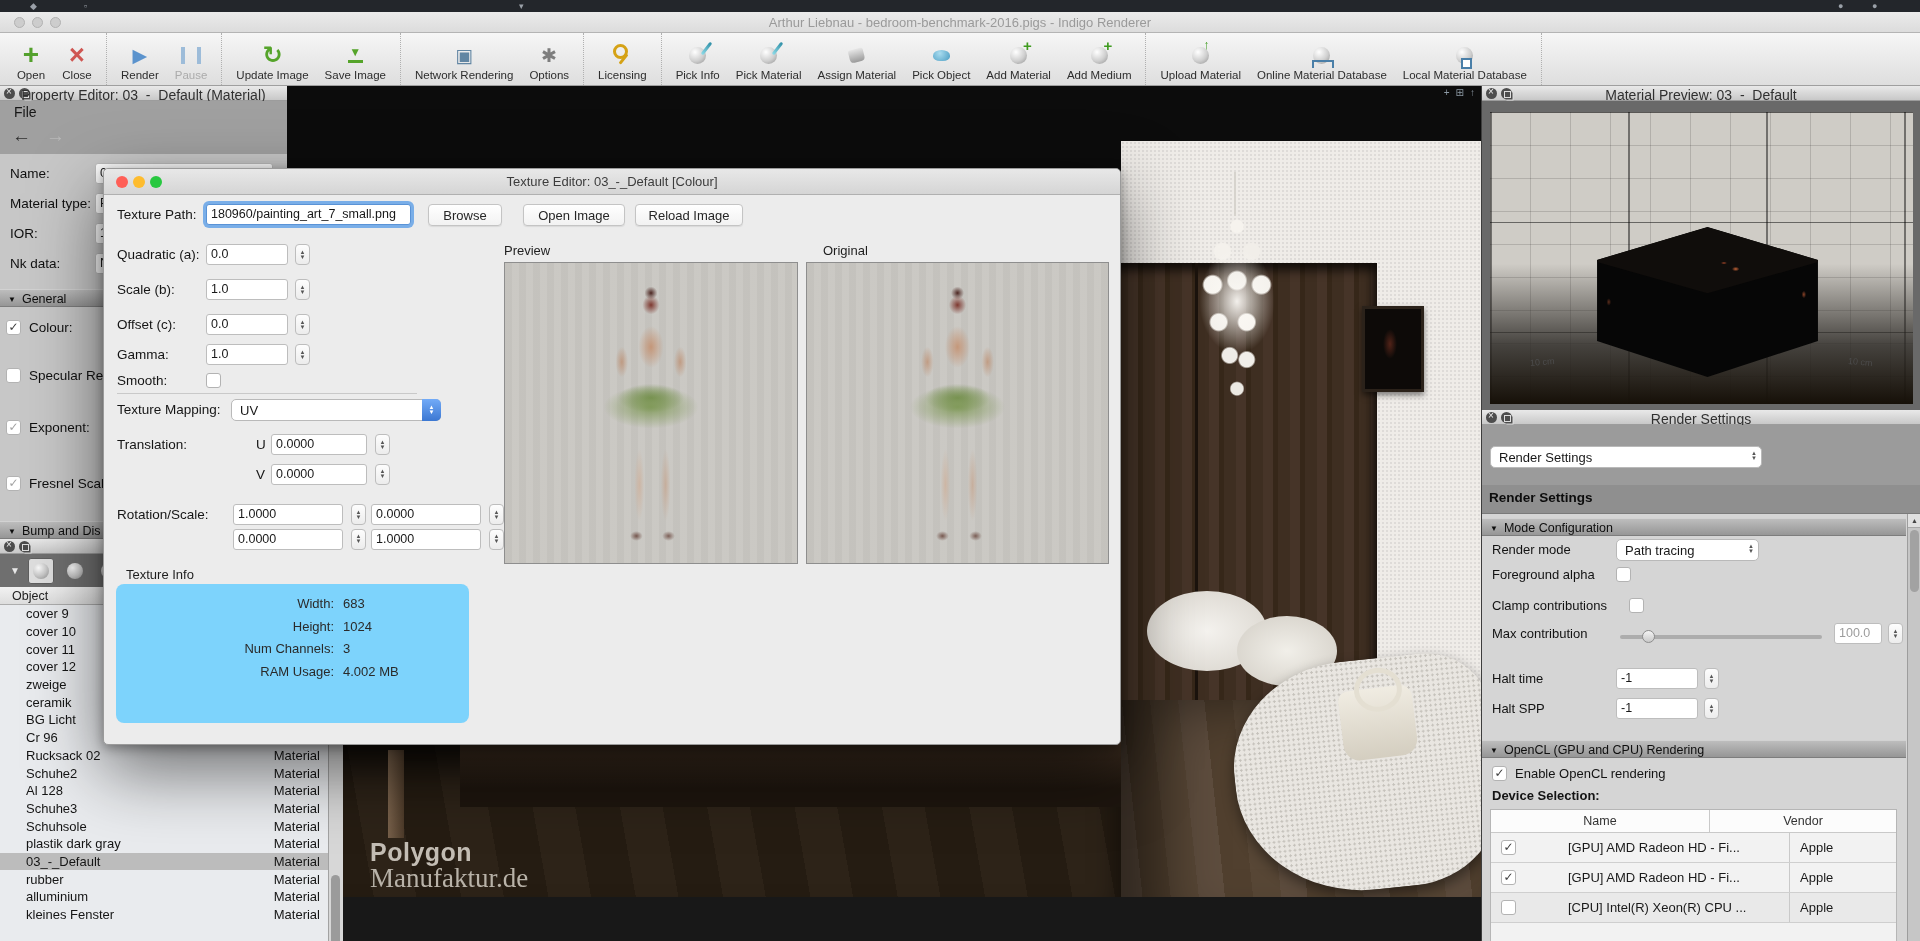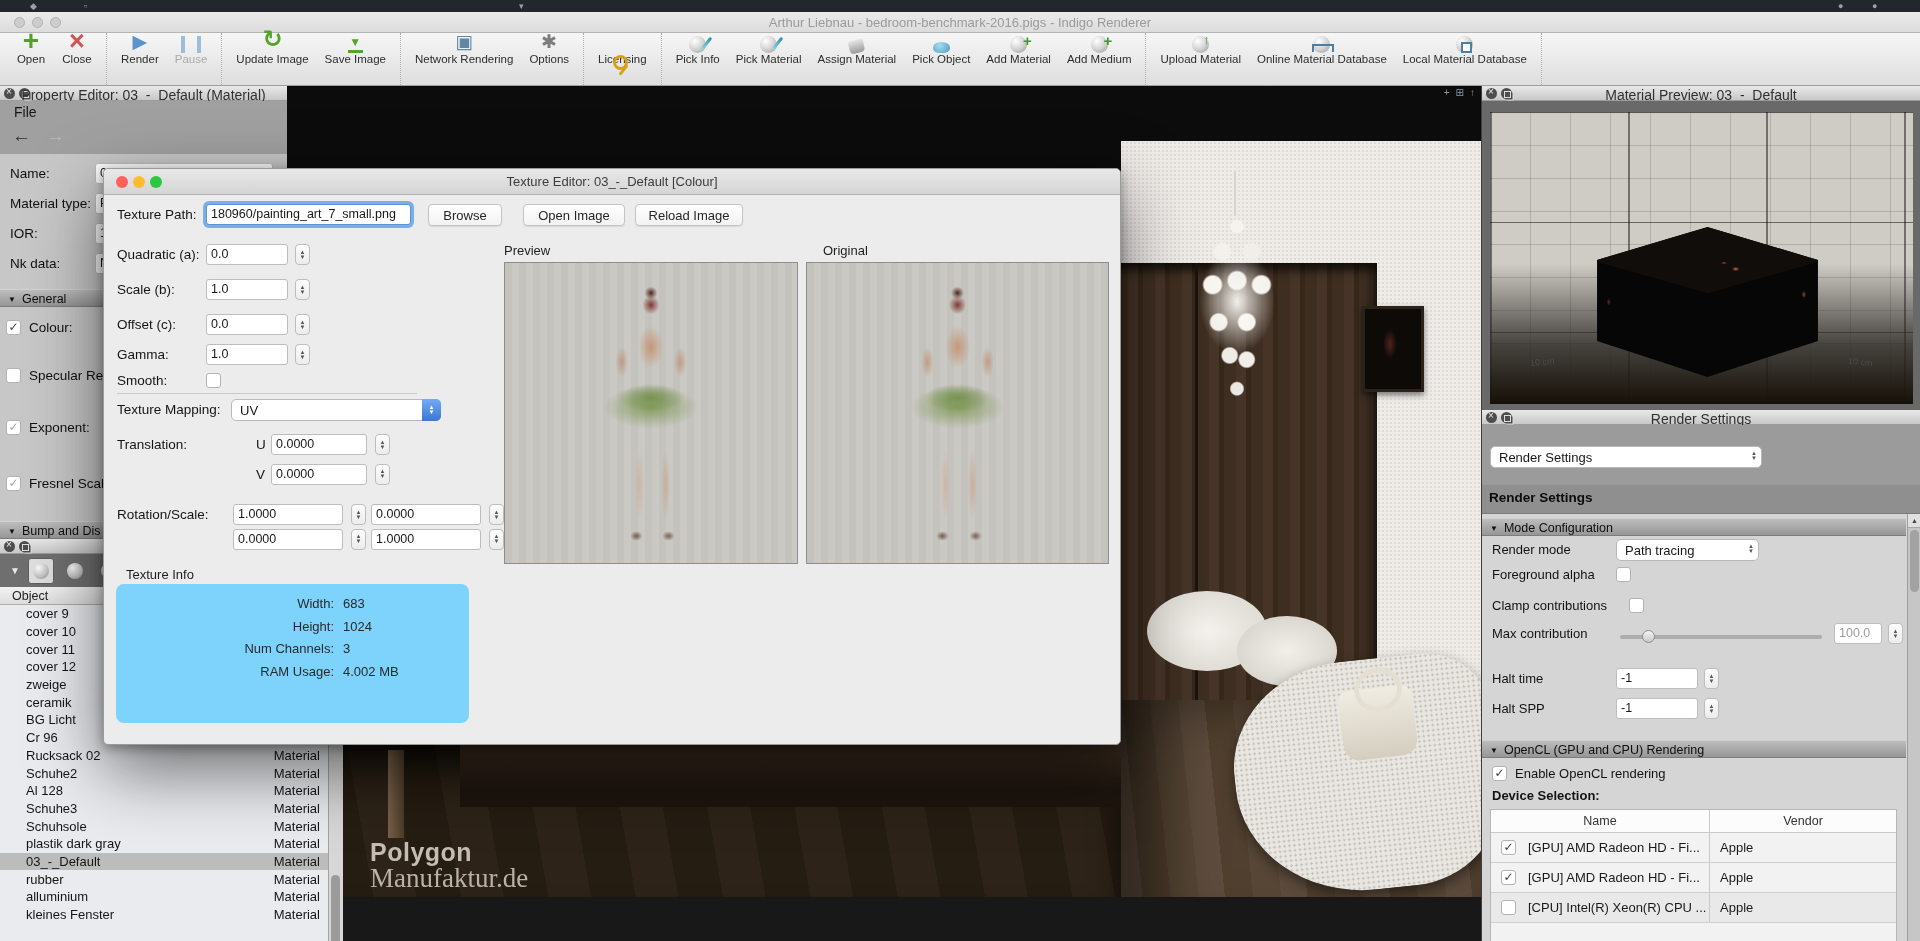--- a/index.html
+++ b/index.html
@@ -17,21 +17,21 @@
     background:linear-gradient(#ebebeb,#dcdcdc); border-bottom:1px solid #b4b4b4; }
   .tl { position:absolute; top:5px; width:11px; height:11px; border-radius:50%;
     background:#cdcdcd; border:1px solid #b2b2b2; }
   .win-title { position:absolute; left:0; right:0; top:3px; text-align:center;
     font-size:13px; color:#9a9a9a; }
 
   
   .toolbar { left:0; top:33px; width:1920px; height:53px;
     background:linear-gradient(#f6f6f6,#dedede); border-bottom:1px solid #9f9f9f;
     display:flex; align-items:stretch; padding-left:2px; }
-  .tgroup { display:flex; align-items:stretch; border-right:1px dotted #b0b0b0; padding:16px 6px; }
+  .tgroup { display:flex; align-items:stretch; border-right:1px dotted #b0b0b0; padding:0 6px; }
   .titem { display:flex; flex-direction:column; align-items:center; justify-content:flex-end;
     padding:3px 8px 4px; cursor:default; }
   .titem .tlabel { font-size:11.5px; color:#2d2d2d; white-space:nowrap; }
   .titem.disabled .tlabel { color:#ababab; }
   .ticon { position:relative; width:30px; height:28px; display:flex; align-items:center; justify-content:center; }
   .ic-open-icon::before { content:"+"; color:#53a02c; font-weight:bold; font-size:28px; line-height:24px; }
   .ic-close-icon::before { content:"\00d7"; color:#cf5652; font-weight:bold; font-size:27px; line-height:24px; }
   .ic-render-icon::before { content:"\25b6"; color:#5b93cd; font-size:19px; }
   .ic-pause-icon::before { content:""; width:12px; height:17px;
     border-left:4px solid #9dbcd9; border-right:4px solid #9dbcd9; }
@@ -252,21 +252,21 @@
     background:linear-gradient(#f4f4f4,#c9c9c9); border:1px solid #8d8d8d; }
   .field.dim { color:#9c9c9c; }
   .devtable { position:absolute; left:8px; top:295px; width:407px; height:136px;
     background:#f2f2f2; border:1px solid #b6b6b6; }
   .devtable .dth { display:flex; height:23px; background:#fcfcfc; border-bottom:1px solid #c9c9c9;
     font-size:12.5px; color:#333; }
   .devtable .dth span { padding-top:4px; text-align:center; }
   .devtable .dth .c1 { width:219px; border-right:1px solid #c9c9c9; }
   .devtable .dth .c2 { flex:1; }
   .devrow { display:flex; align-items:center; height:30px; border-bottom:1px solid #cfcfcf;
-    font-size:13px; color:#1a1a1a; }
+    font-size:13px; color:#1a1a1a;gap:40px; }
   .devrow .cb { margin:0 12px 0 10px; }
   .devrow .dname { width:181px; white-space:nowrap; overflow:hidden; }
   .devrow .dvendor { border-left:1px solid #c9c9c9; align-self:stretch; display:flex; align-items:center;
     padding-left:10px; flex:1; }
   .devrow:nth-child(4) { background:#e9e9e9; }
   .rs-scroll { position:absolute; right:0; top:0; bottom:0; width:14px; background:#c6c6c6; border-left:1px solid #9d9d9d; }
   .rs-scroll .up { position:absolute; top:0; left:0; right:0; height:14px; background:#e0e0e0;
     border-bottom:1px solid #a8a8a8; text-align:center; font-size:7px; color:#444; padding-top:3px; }
   .rs-scroll .thumb { position:absolute; top:16px; left:2px; width:9px; height:62px; background:#a2a2a2; border-radius:5px; }
 </style>

